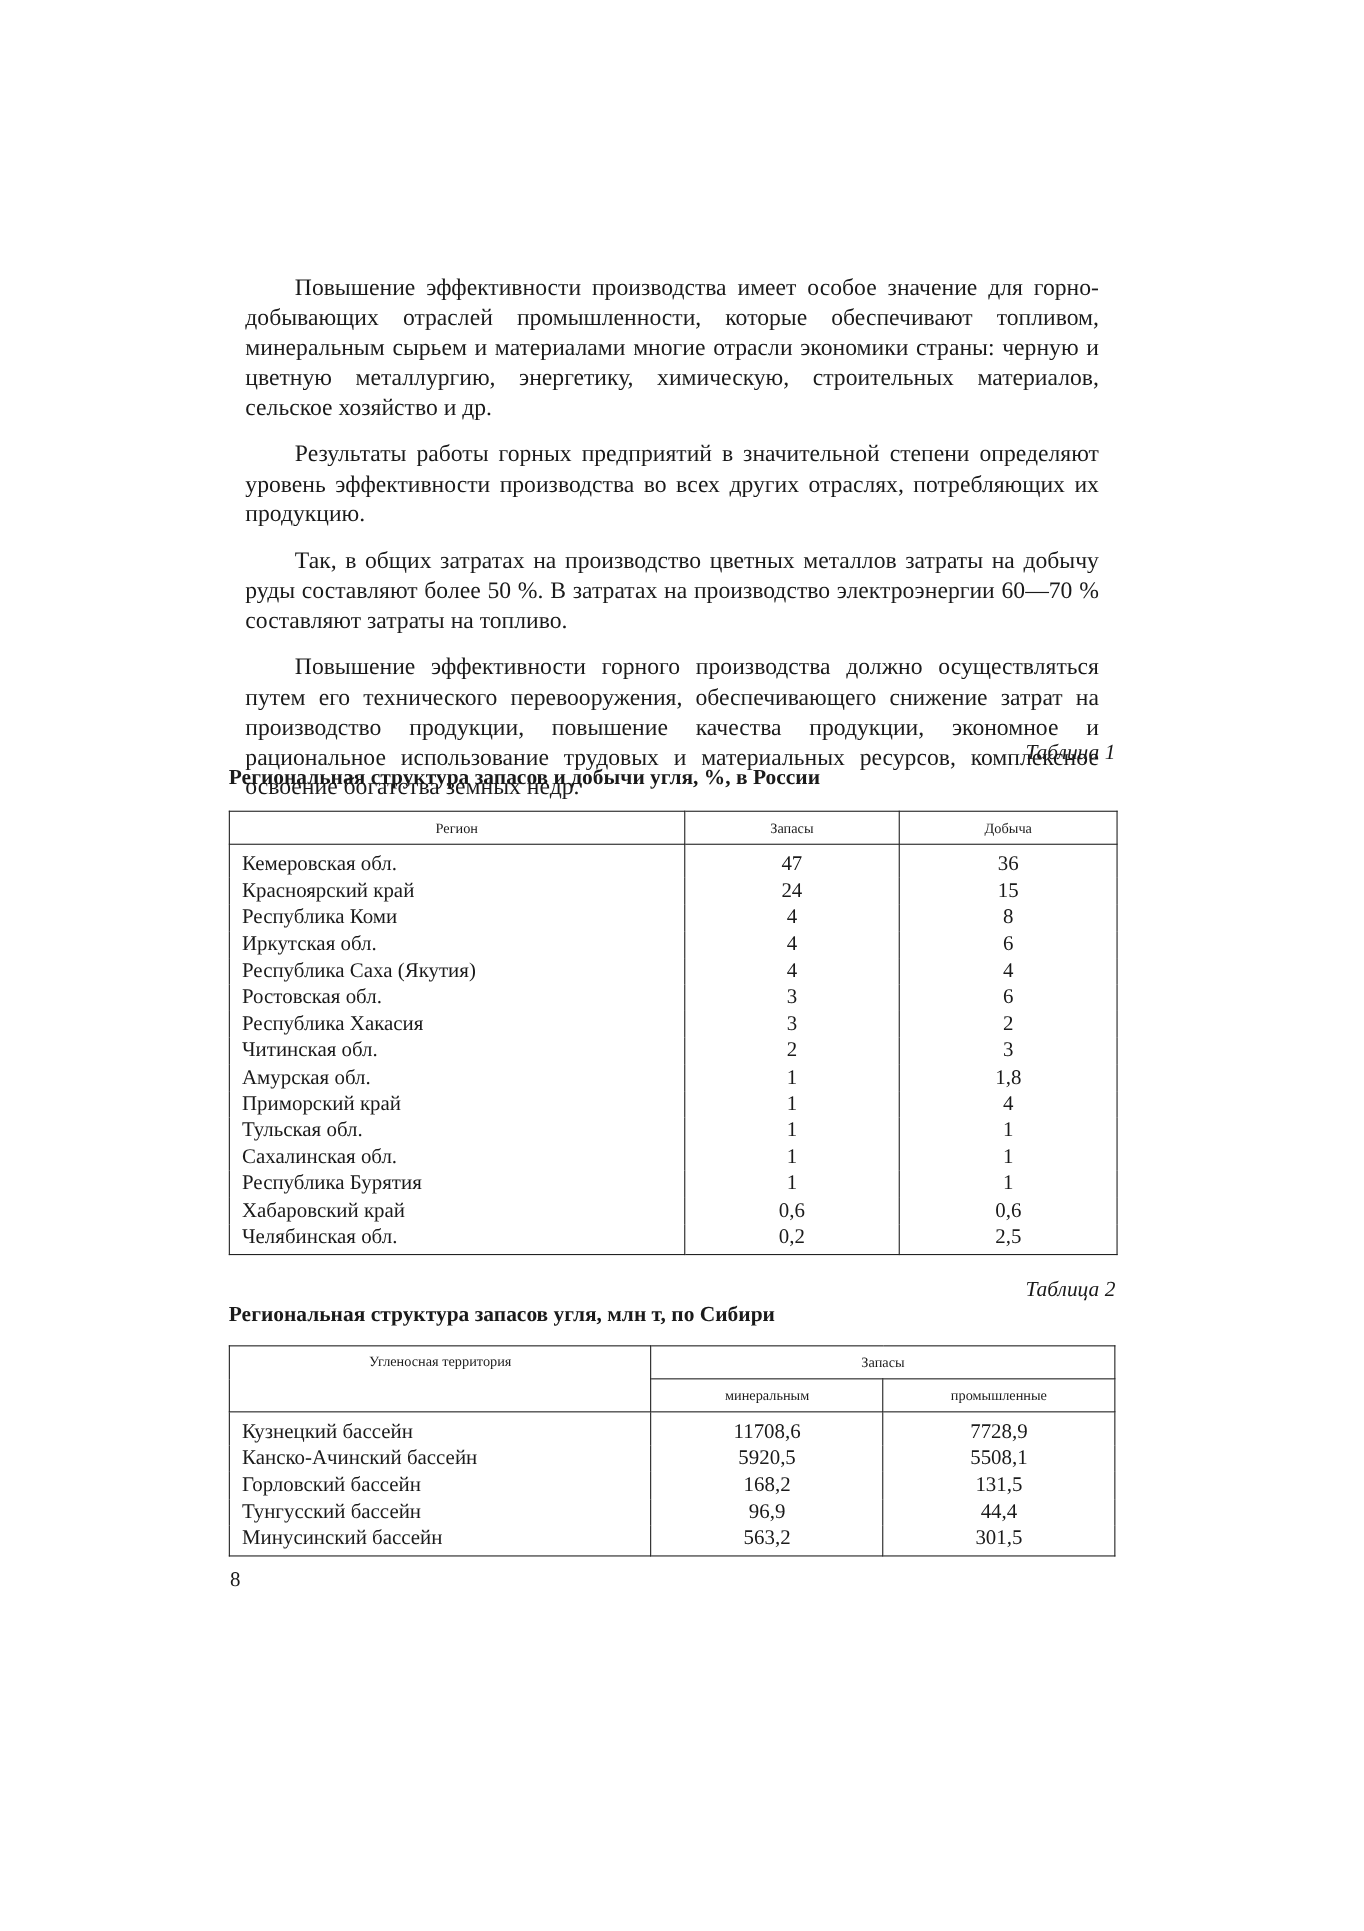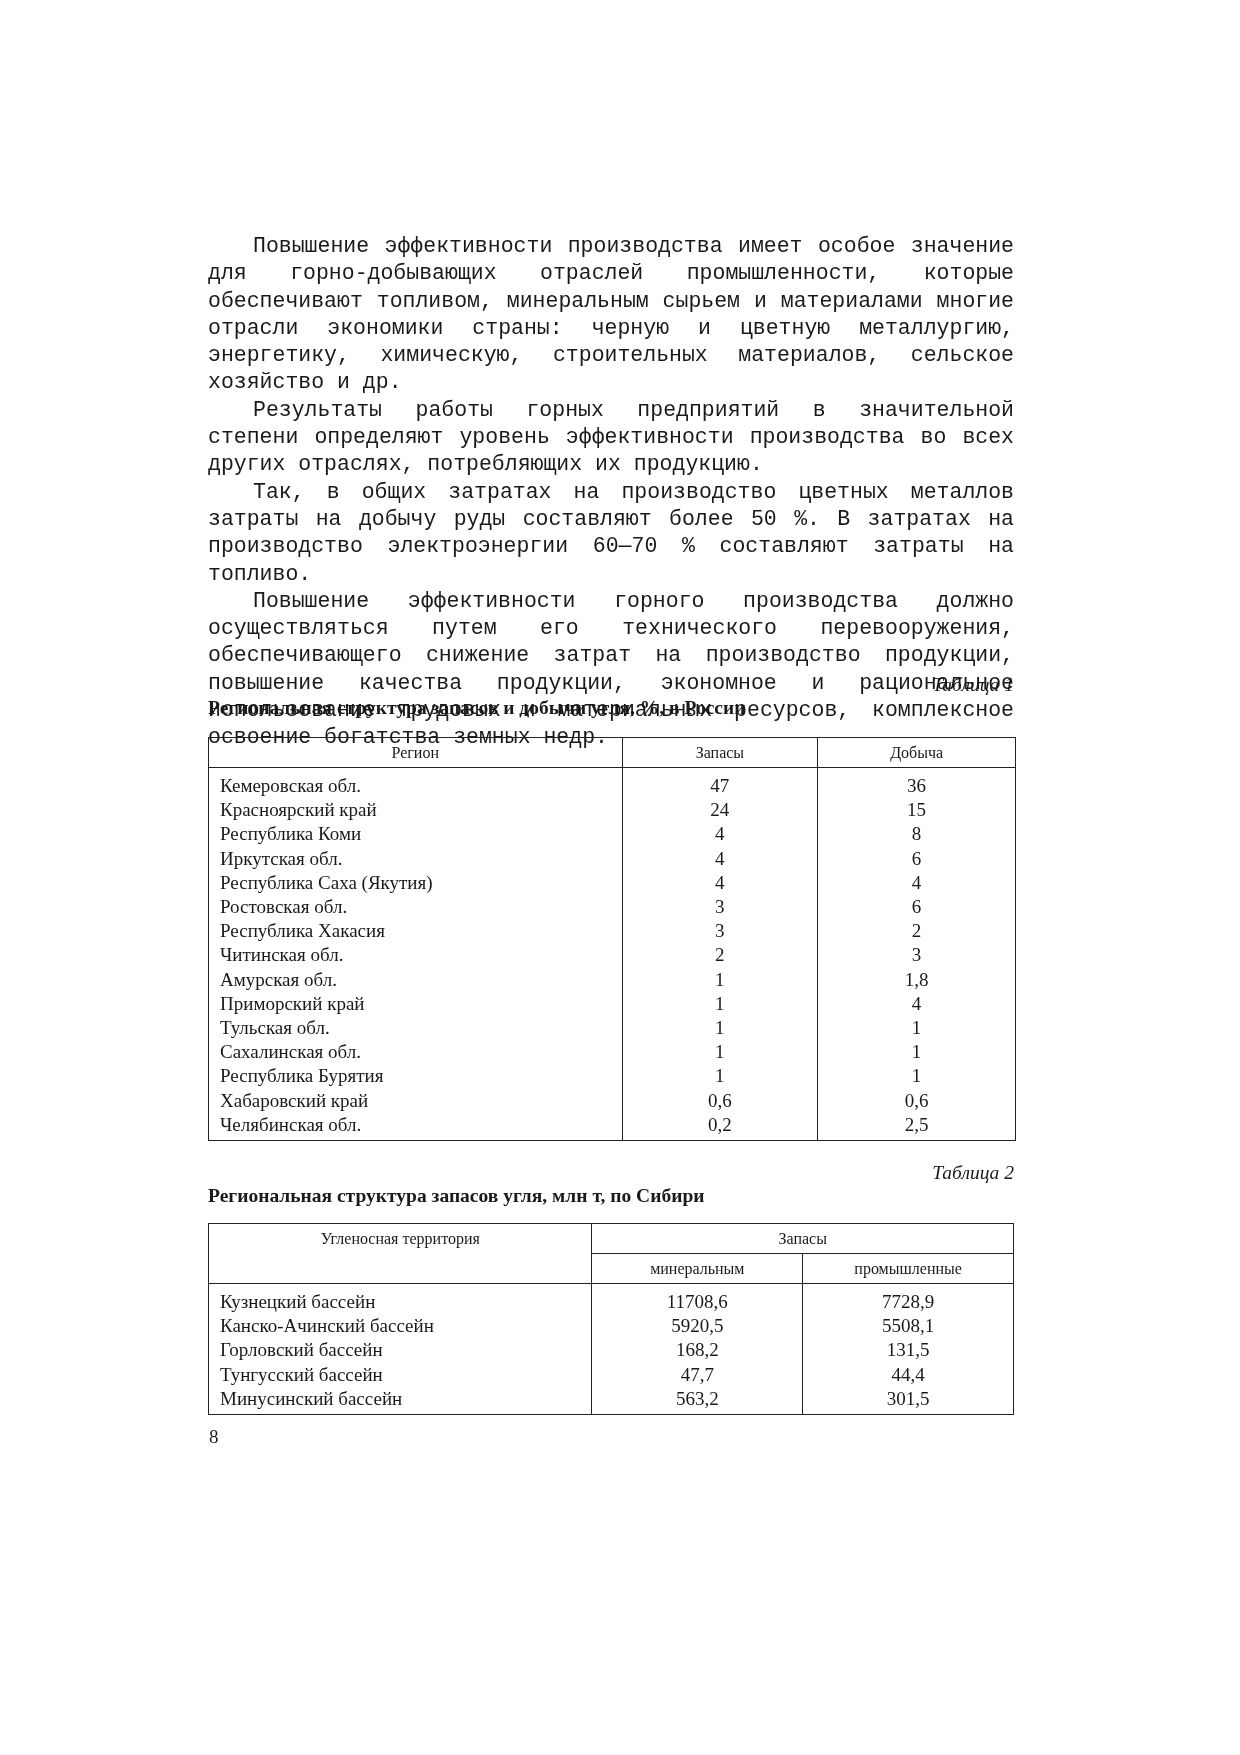--- a/index.html
+++ b/index.html
@@ -2,29 +2,29 @@
 <html><head>
 <meta charset="utf-8">
 <style>
   html, body { margin: 0; padding: 0; background: #ffffff; }
   body { width: 1240px; height: 1755px; position: relative; overflow: hidden;
          font-family: "Liberation Serif", "DejaVu Serif", serif; color: #1a1a1a; }
   .page { position: absolute; left: 0; top: 0; width: 1240px; height: 1755px; }
 
   .body-text { position: absolute; left: 208px; top: 233px; width: 806px;
                font-size: 21.5px; line-height: 27.3px; text-align: justify; }
-  .body-text p { margin: 0; text-indent: 45px; text-align: justify; font-family: Liberation Mono, monospace; }
+  .body-text p { margin: 15px; text-indent: 45px; text-align: justify; }
 
   .table-label { position: absolute; right: 226px; font-style: italic; font-size: 19.5px; }
   .table-title { position: absolute; left: 208px; font-weight: bold; font-size: 19.5px; }
 
   table { position: absolute; border-collapse: collapse; font-size: 19px; }
   table.t1 { left: 208px; top: 737px; width: 808px; }
   table.t2 { left: 208px; top: 1223px; width: 806px; }
-  th { font-weight: normal; font-size: 16px; border: 1.3px solid #222; padding: 0; height: 29px; }
+  th { font-weight: normal; font-size: 13px; border: 1.3px solid #222; padding: 0; height: 29px; }
   td { padding: 0; line-height: 24.2px; border-left: 1.3px solid #222; border-right: 1.3px solid #222; }
   td.name { text-align: left; padding-left: 11px; }
   td.num { text-align: center; }
   tbody tr:first-child td { padding-top: 6px; }
   tbody tr:last-child td { border-bottom: 1.3px solid #222; padding-bottom: 3px; }
 
   .t1 col.c1 { width: 414px; } .t1 col.c2 { width: 196px; } .t1 col.c3 { width: 198px; }
   .t2 col.c1 { width: 384px; } .t2 col.c2 { width: 211px; } .t2 col.c3 { width: 211px; }
   .t2 th.terr { vertical-align: top; padding-top: 6px; margin-top: 14px; }
 
@@ -167,21 +167,21 @@
           <td class="num">5920,5</td>
           <td class="num">5508,1</td>
         </tr>
         <tr>
           <td class="name">Горловский бассейн</td>
           <td class="num">168,2</td>
           <td class="num">131,5</td>
         </tr>
         <tr>
           <td class="name">Тунгусский бассейн</td>
-          <td class="num">47,7</td>
+          <td class="num">96,9</td>
           <td class="num">44,4</td>
         </tr>
         <tr>
           <td class="name">Минусинский бассейн</td>
           <td class="num">563,2</td>
           <td class="num">301,5</td>
         </tr>
       </tbody>
   </table>
 

